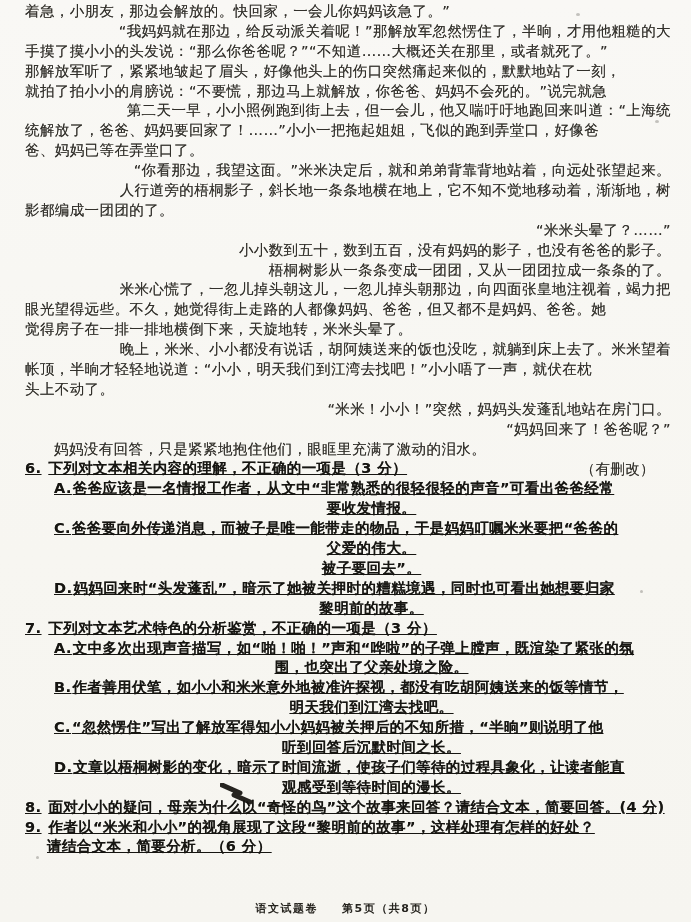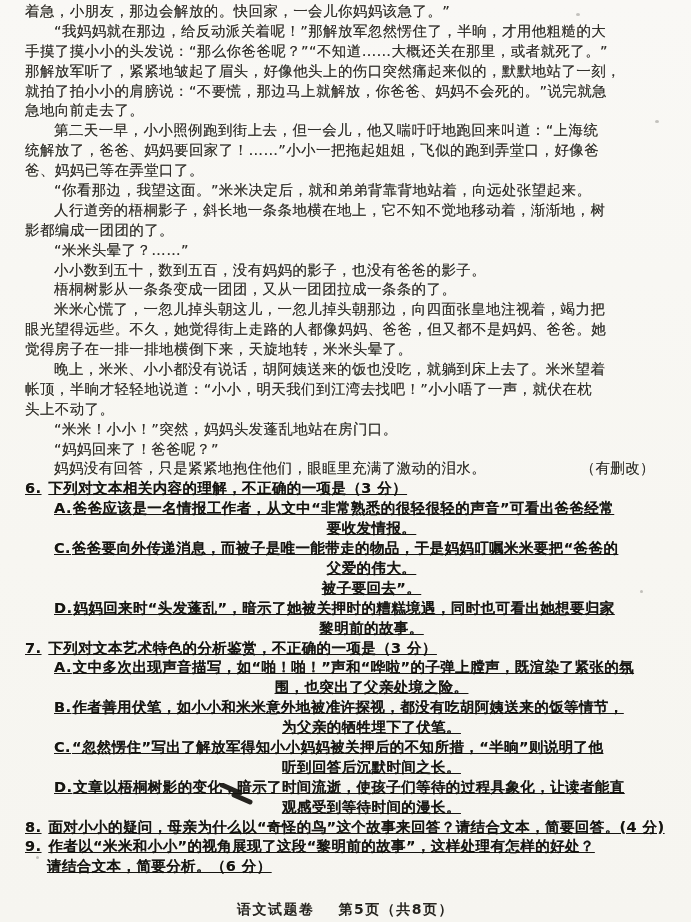--- a/index.html
+++ b/index.html
@@ -6,47 +6,46 @@
   .page{
     position:relative;width:691px;height:922px;overflow:hidden;
     background:linear-gradient(180deg,#f9f8f5 0%,#f7f6f1 60%,#f6f5f0 100%);
     font-family:"DejaVu Sans","Liberation Sans",sans-serif;
   }
   .content{position:absolute;left:25px;top:2px;width:646px;}
   .line{
     height:19.9px;line-height:19.9px;font-size:14.5px;letter-spacing:.4px;
     white-space:nowrap;color:#32302b;text-shadow:0 0 .5px rgba(45,43,38,.65);
   }
-  .story.ind{padding-left:29px;}
+  .story.ind{padding-left:29px;text-align:right;}
   .flexline{display:flex;}
-  .note{margin-left:auto;padding-right:16px;}
+  .note{margin-left:auto;padding-right:16px;margin-top:20px;}
   .q{color:#161511;font-weight:700;text-shadow:0 0 .6px rgba(0,0,0,.5);text-decoration:underline;}
   .qnum{margin-right:7px;}
   .q-cont{padding-left:22px;}
   .opt-first{padding-left:29px;}
   .opt-cont{padding-left:47px;text-align:center;}
   .olab{margin-right:1px;}
   .footer{
     position:absolute;left:0;right:0;top:901px;display:flex;justify-content:center;
-    gap:24px;font-size:14px;font-weight:700;color:#26241f;letter-spacing:1.5px;
+    gap:24px;font-size:11px;font-weight:700;color:#26241f;letter-spacing:1.5px;
   }
   .smudge{position:absolute;left:220px;top:783px;opacity:.92;}
   .speck{position:absolute;background:rgba(70,66,58,.30);border-radius:50%;}
 </style>
 </head>
 <body>
 
 <div class="page">
   <div class="content">
       <div class="line story"><span class="txt">着急，小朋友，那边会解放的。快回家，一会儿你妈妈该急了。”</span></div>
       <div class="line story ind"><span class="txt">“我妈妈就在那边，给反动派关着呢！”那解放军忽然愣住了，半晌，才用他粗糙的大</span></div>
       <div class="line story"><span class="txt">手摸了摸小小的头发说：“那么你爸爸呢？”“不知道……大概还关在那里，或者就死了。”</span></div>
       <div class="line story"><span class="txt">那解放军听了，紧紧地皱起了眉头，好像他头上的伤口突然痛起来似的，默默地站了一刻，</span></div>
       <div class="line story"><span class="txt">就拍了拍小小的肩膀说：“不要慌，那边马上就解放，你爸爸、妈妈不会死的。”说完就急</span></div>
-      <div class="line story"><span class="txt">急地向前走去了。</span></div>
       <div class="line story ind"><span class="txt">第二天一早，小小照例跑到街上去，但一会儿，他又喘吁吁地跑回来叫道：“上海统</span></div>
       <div class="line story"><span class="txt">统解放了，爸爸、妈妈要回家了！……”小小一把拖起姐姐，飞似的跑到弄堂口，好像爸</span></div>
       <div class="line story"><span class="txt">爸、妈妈已等在弄堂口了。</span></div>
       <div class="line story ind"><span class="txt">“你看那边，我望这面。”米米决定后，就和弟弟背靠背地站着，向远处张望起来。</span></div>
       <div class="line story ind"><span class="txt">人行道旁的梧桐影子，斜长地一条条地横在地上，它不知不觉地移动着，渐渐地，树</span></div>
       <div class="line story"><span class="txt">影都编成一团团的了。</span></div>
       <div class="line story ind"><span class="txt">“米米头晕了？……”</span></div>
       <div class="line story ind"><span class="txt">小小数到五十，数到五百，没有妈妈的影子，也没有爸爸的影子。</span></div>
       <div class="line story ind"><span class="txt">梧桐树影从一条条变成一团团，又从一团团拉成一条条的了。</span></div>
       <div class="line story ind"><span class="txt">米米心慌了，一忽儿掉头朝这儿，一忽儿掉头朝那边，向四面张皇地注视着，竭力把</span></div>
@@ -66,21 +65,21 @@
       <div class="line q opt opt-cont"><span class="txt">要收发情报。</span></div>
       <div class="line q opt opt-first"><span class="olab">C.</span><span class="txt">爸爸要向外传递消息，而被子是唯一能带走的物品，于是妈妈叮嘱米米要把“爸爸的</span></div>
       <div class="line q opt opt-cont"><span class="txt">父爱的伟大。</span></div>
       <div class="line q opt opt-cont"><span class="txt">被子要回去”。</span></div>
       <div class="line q opt opt-first"><span class="olab">D.</span><span class="txt">妈妈回来时“头发蓬乱”，暗示了她被关押时的糟糕境遇，同时也可看出她想要归家</span></div>
       <div class="line q opt opt-cont"><span class="txt">黎明前的故事。</span></div>
       <div class="line q q-first"><span class="qnum">7.</span><span class="txt">下列对文本艺术特色的分析鉴赏，不正确的一项是（3 分）</span></div>
       <div class="line q opt opt-first"><span class="olab">A.</span><span class="txt">文中多次出现声音描写，如“啪！啪！”声和“哗啦”的子弹上膛声，既渲染了紧张的氛</span></div>
       <div class="line q opt opt-cont"><span class="txt">围，也突出了父亲处境之险。</span></div>
       <div class="line q opt opt-first"><span class="olab">B.</span><span class="txt">作者善用伏笔，如小小和米米意外地被准许探视，都没有吃胡阿姨送来的饭等情节，</span></div>
-      <div class="line q opt opt-cont"><span class="txt">为父亲的牺牲埋下了伏笔。</span></div>
+      <div class="line q opt opt-cont"><span class="txt">明天我们到江湾去找吧。</span></div>
       <div class="line q opt opt-first"><span class="olab">C.</span><span class="txt">“忽然愣住”写出了解放军得知小小妈妈被关押后的不知所措，“半晌”则说明了他</span></div>
       <div class="line q opt opt-cont"><span class="txt">听到回答后沉默时间之长。</span></div>
       <div class="line q opt opt-first"><span class="olab">D.</span><span class="txt">文章以梧桐树影的变化，暗示了时间流逝，使孩子们等待的过程具象化，让读者能直</span></div>
       <div class="line q opt opt-cont"><span class="txt">观感受到等待时间的漫长。</span></div>
       <div class="line q q-first"><span class="qnum">8.</span><span class="txt">面对小小的疑问，母亲为什么以“奇怪的鸟”这个故事来回答？请结合文本，简要回答。(4 分)</span></div>
       <div class="line q q-first"><span class="qnum">9.</span><span class="txt">作者以“米米和小小”的视角展现了这段“黎明前的故事”，这样处理有怎样的好处？</span></div>
       <div class="line q q-cont"><span class="txt">请结合文本，简要分析。（6 分）</span></div>
     </div>
 
   <div class="footer">

